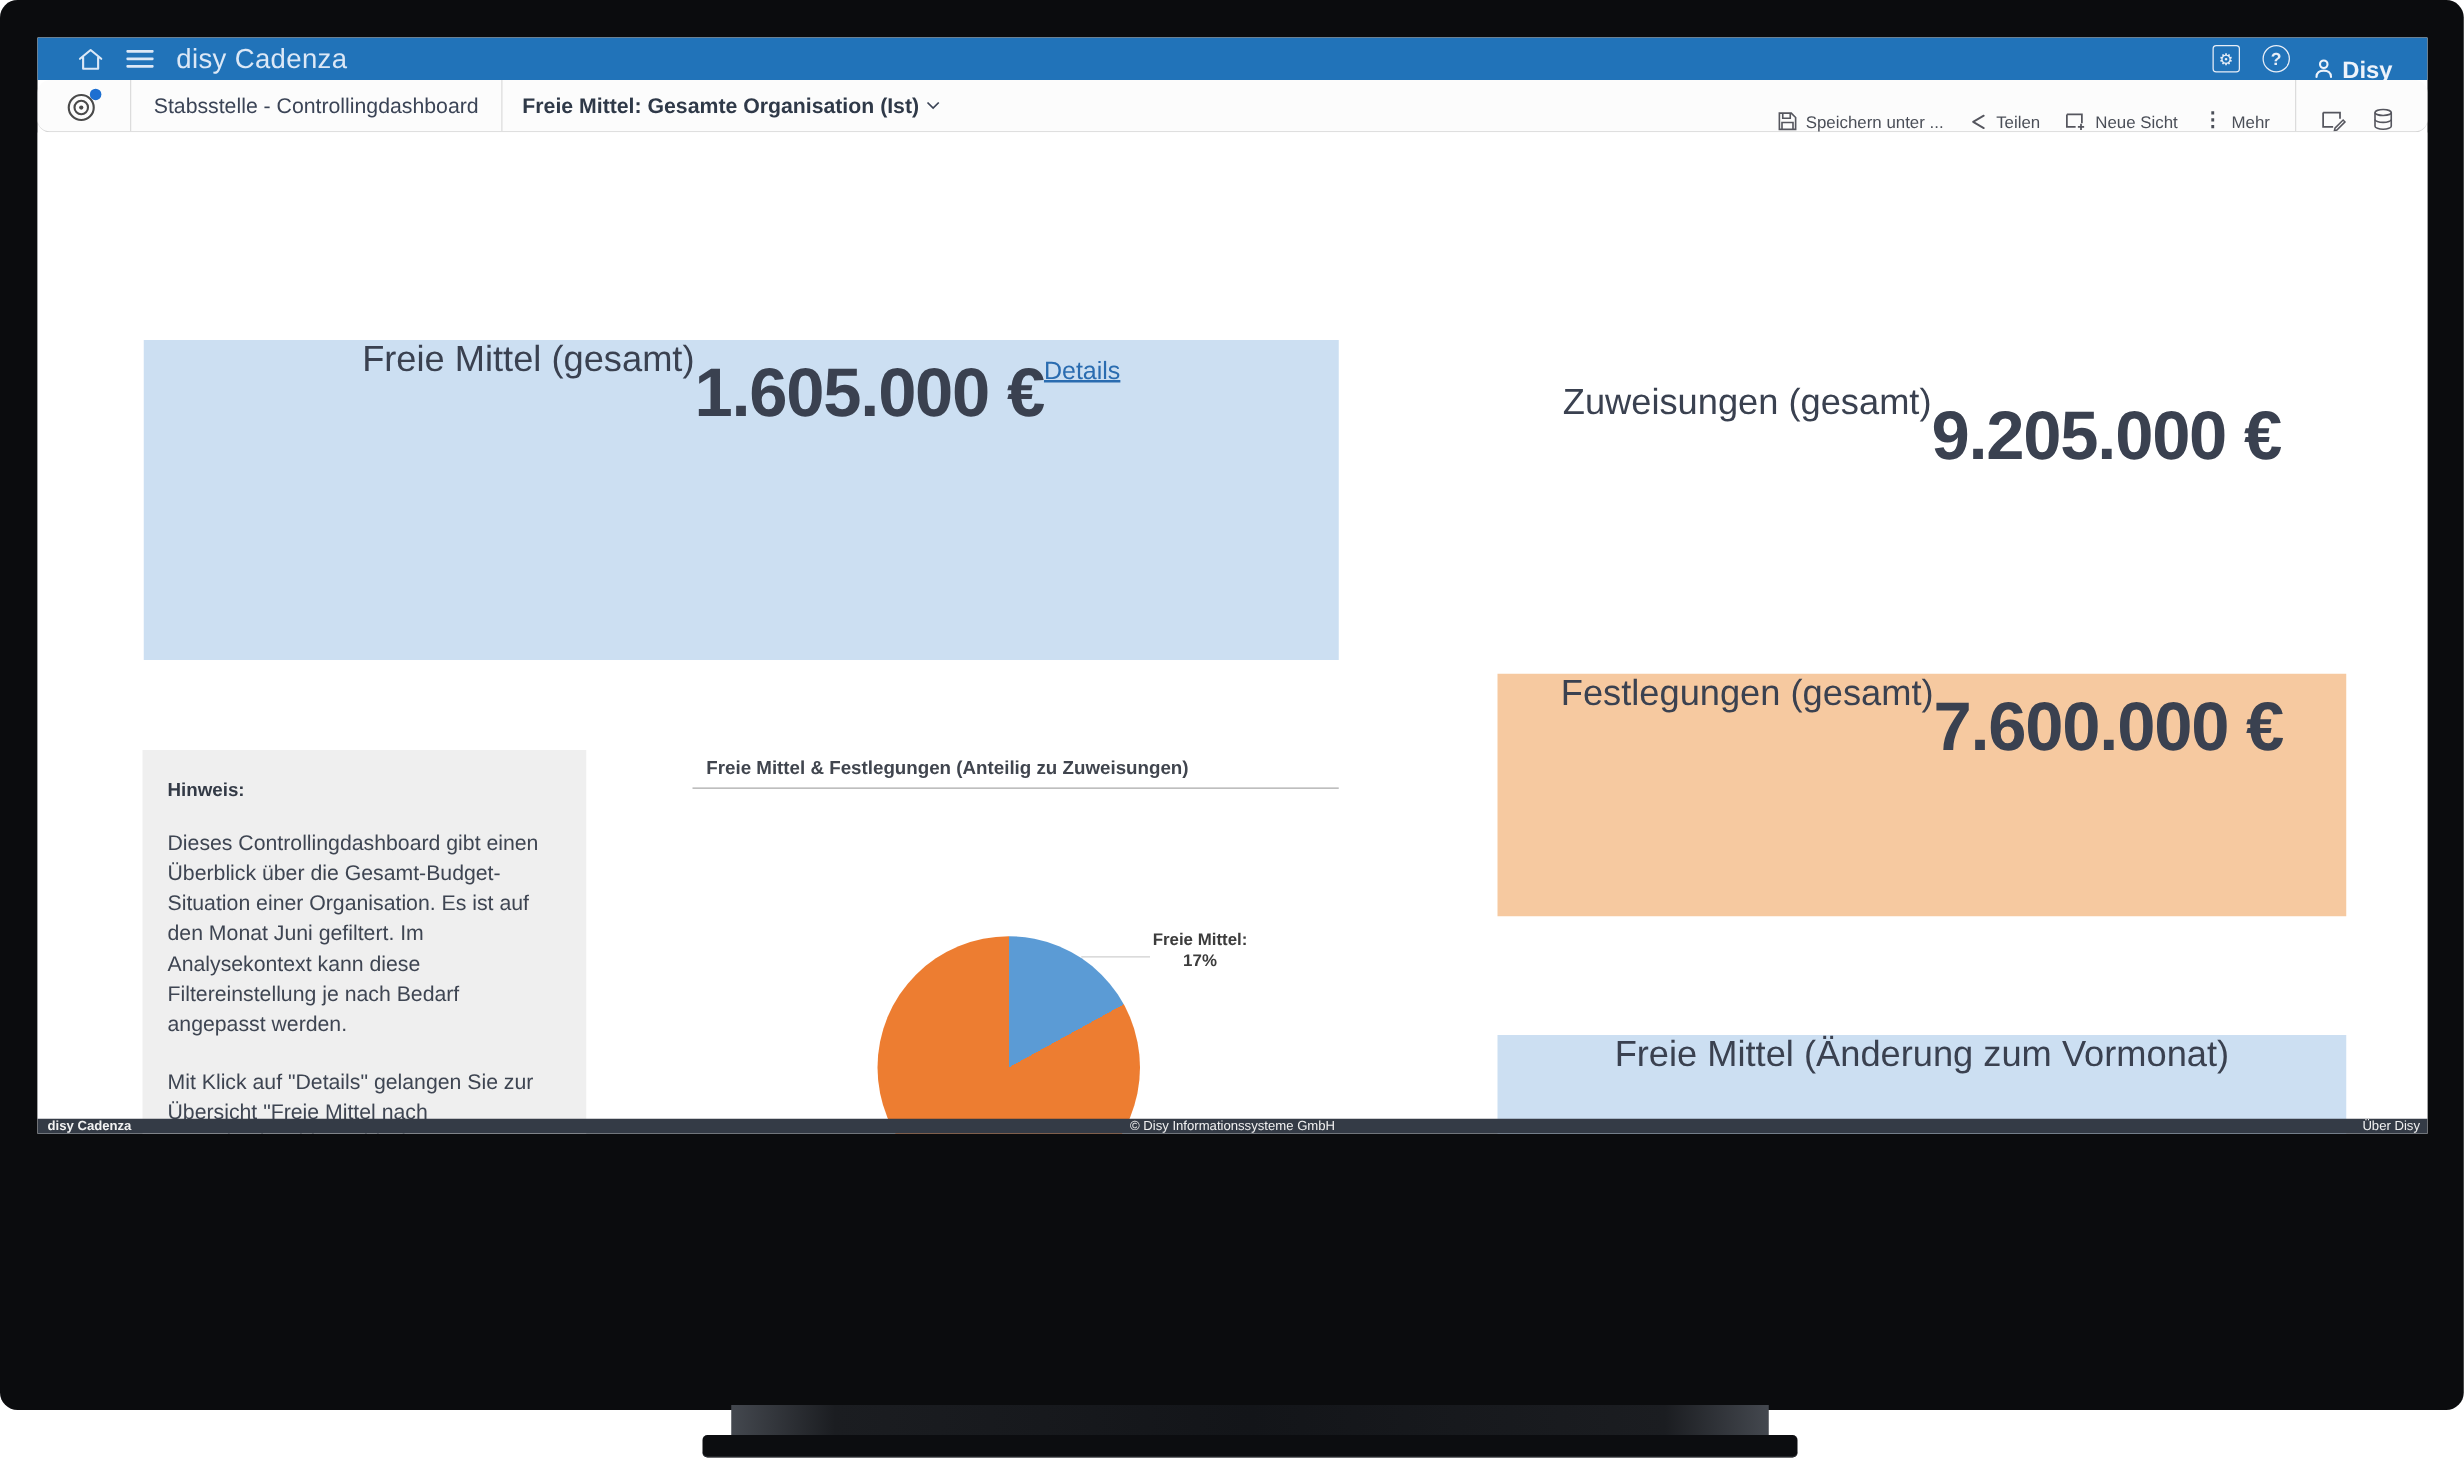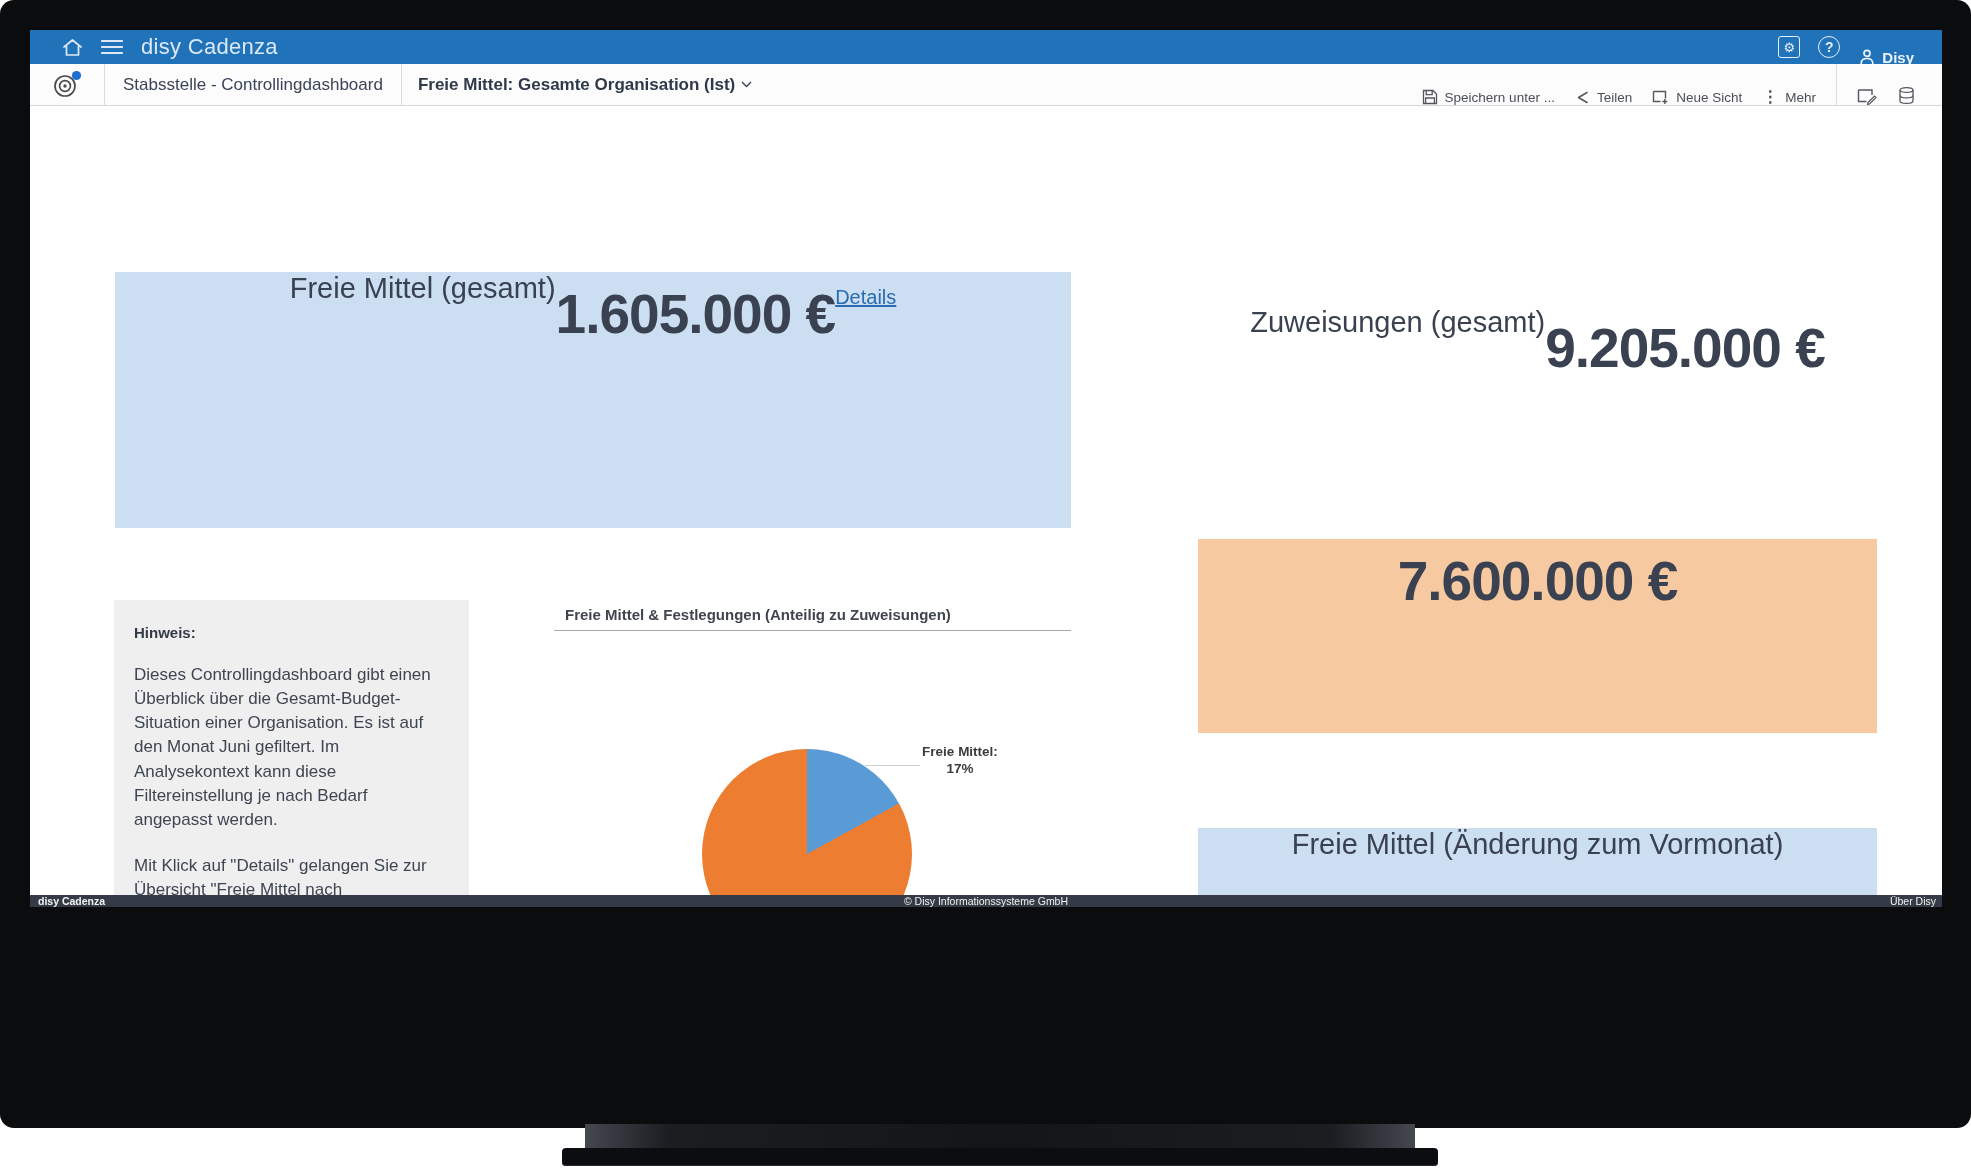--- a/index.html
+++ b/index.html
@@ -19,25 +19,25 @@
   
   .bluebar { position:absolute; left:0; top:0; width:100%; height:34px; background:#2173b9;
     display:flex; align-items:center; color:#dde8f5; }
   .bluebar .left { display:flex; align-items:center; gap:18px; padding-left:32px; }
   .app-title { font-size:22px; letter-spacing:.3px; color:#dce8f6; }
   .bluebar .right { margin-left:auto; display:flex; align-items:center; gap:18px; padding-right:28px; }
   .boxed-gear { width:22px; height:22px; border:1.6px solid #e8eef7; border-radius:3px;
     display:flex; align-items:center; justify-content:center; font-size:13px; color:#e8eef7; }
   .circle-help { width:22px; height:22px; border:1.6px solid #e8eef7; border-radius:50%;
     display:flex; align-items:center; justify-content:center; font-size:14px; font-weight:700; color:#e8eef7; }
-  .user-chip { display:flex; align-items:flex-end; gap:6px; font-size:15px; font-weight:700; color:#eef3fa;margin-top:20px; }
+  .user-chip { display:flex; align-items:flex-start; gap:6px; font-size:19px; font-weight:700; color:#eef3fa;margin-top:20px; }
 
   
   .toolbar { position:absolute; left:0; top:34px; width:100%; height:42px; background:#fcfcfc;
-    border-bottom:1px solid #d6d6d6; display:flex; align-items:center; }
+    border-bottom:1px solid #d6d6d6; display:flex; align-items:center;border-radius:10px; }
   .toolbar .tleft { display:flex; align-items:center; height:100%; }
   .target-wrap { position:relative; width:74px; display:flex; justify-content:center; }
   .vsep { width:1px; background:#dcdcdc; height:100%; }
   .crumb { font-size:17px; color:#3b4456; padding:0 18px; cursor:pointer; }
   .view-title { font-size:17px; font-weight:700; color:#2f3948; padding:0 6px 0 16px; display:flex; align-items:center; gap:6px; cursor:pointer; }
   .toolbar .tright { margin-left:auto; display:flex; align-items:flex-end; gap:20px; height:100%; padding-right:26px; }
   .tbtn { display:flex; align-items:center; gap:7px; font-size:13.5px; color:#4b4f58; cursor:pointer; white-space:nowrap; }
   .tbtn svg { flex:0 0 auto; }
   .more-dots { font-size:16px; font-weight:700; color:#4b4f58; line-height:1; }
   .icon-btn { display:flex; align-items:center; cursor:pointer; }
@@ -186,20 +186,21 @@
       <div class="kpi-value">1.605.000 €</div>
       <div class="details-link">Details</div>
     </div>
 
     <div class="kpi-card kpi-plain">
       <div class="kpi-title">Zuweisungen (gesamt)</div>
       <div class="kpi-value">9.205.000 €</div>
     </div>
 
     <div class="kpi-card card-orange card-festlegungen">
+      <div class="kpi-title">Festlegungen (gesamt)</div>
       <div class="kpi-value">7.600.000 €</div>
     </div>
 
     <div class="kpi-card card-blue card-aenderung">
       <div class="kpi-title">Freie Mittel (Änderung zum Vormonat)</div>
     </div>
 
     <div class="note-box">
       <div class="note-title">Hinweis:</div>
       <div class="note-p">Dieses Controllingdashboard gibt einen Überblick über die Gesamt-Budget-Situation einer Organisation. Es ist auf den Monat Juni gefiltert. Im Analysekontext kann diese Filtereinstellung je nach Bedarf angepasst werden.</div>

